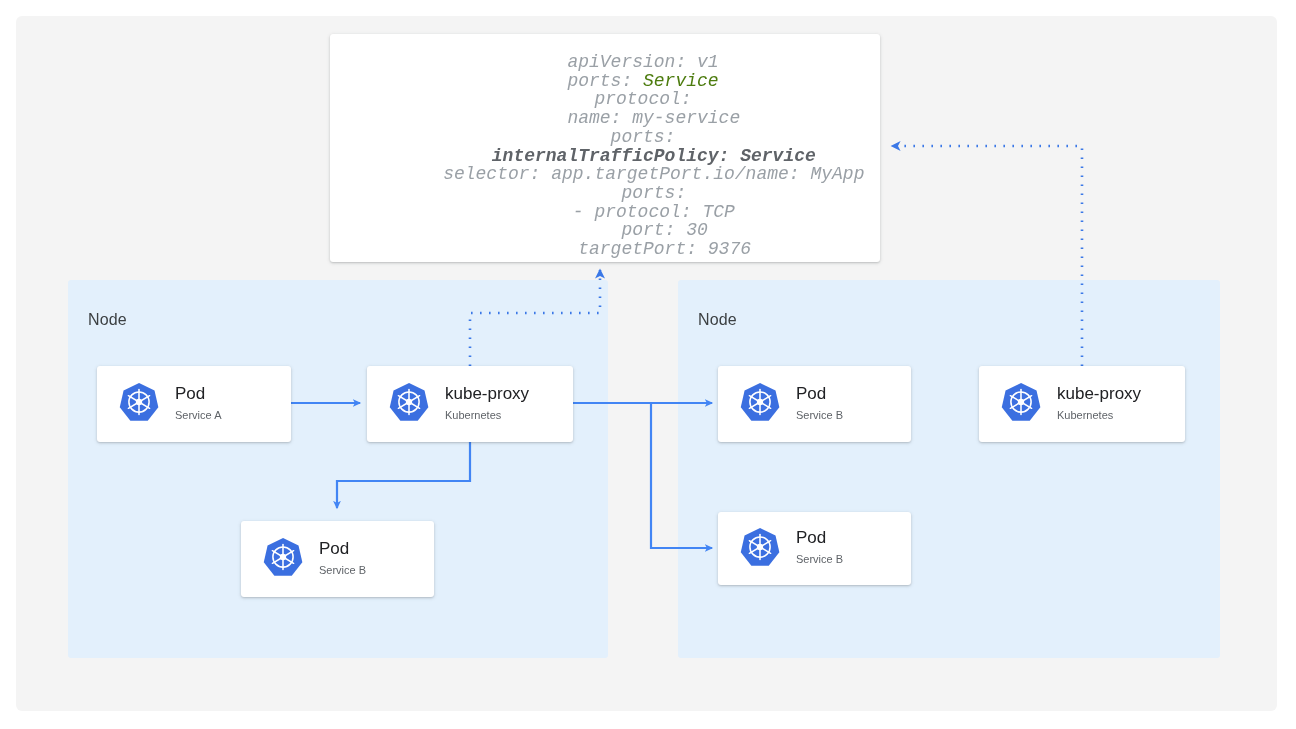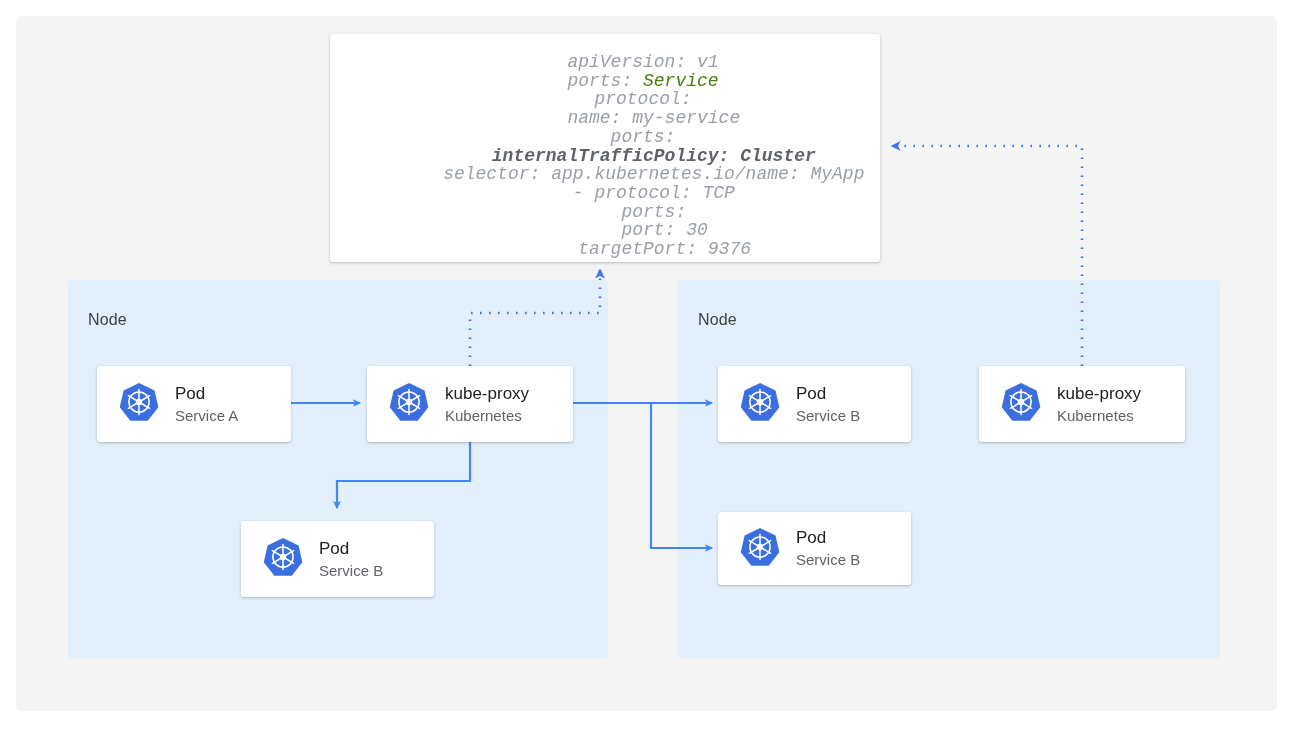--- a/index.html
+++ b/index.html
@@ -69,21 +69,21 @@
     flex-direction: column;
     justify-content: center;
   }
   .card-title {
     font-size: 17px;
     color: #202124;
     line-height: 22px;
     white-space: nowrap;
   }
   .card-sub {
-    font-size: 15px;
+    font-size: 11px;
     color: #5f6368;
     line-height: 21px;
     white-space: nowrap;
   }
 
   
   .yaml-panel {
     position: absolute;
     left: 330px;
     top: 34px;
@@ -167,24 +167,24 @@
     <path d="M1082,366 L1082,146 L892,146" fill="none" stroke="#3b78e7" stroke-width="2.6" stroke-linecap="butt" stroke-dasharray="1.6 7.4" marker-end="url(#ahd)"></path>
   </svg>
 
   <div class="yaml-panel">
     <div class="yaml-inner">
       <div class="yaml-line">apiVersion: v1</div>
       <div class="yaml-line"><span>ports: </span><span class="b">Service</span></div>
       <div class="yaml-line">protocol:</div>
       <div class="yaml-line">  name: my-service</div>
       <div class="yaml-line">ports:</div>
-      <div class="yaml-line bold">  internalTrafficPolicy: Cluster</div>
-      <div class="yaml-line">  selector: app.kubernetes.io/name: MyApp</div>
+      <div class="yaml-line bold">  internalTrafficPolicy: Service</div>
+      <div class="yaml-line">  selector: app.targetPort.io/name: MyApp</div>
+      <div class="yaml-line">  ports:</div>
       <div class="yaml-line">  - protocol: TCP</div>
-      <div class="yaml-line">  ports:</div>
       <div class="yaml-line">    port: 30</div>
       <div class="yaml-line">    targetPort: 9376</div>
     </div>
   </div>
 
   <div class="card" style="left:97px; top:366px; width:194px; height:76px;">
     <span class="k8s-logo">
       <svg width="40" height="42" viewBox="0 0 40 42" aria-hidden="true">
         <path d="M20 1.6 L36.2 9.4 L40.2 26.9 L29.1 40.9 L10.9 40.9 L-0.2 26.9 L3.8 9.4 Z" transform="scale(0.955) translate(1,0.6)" fill="#3b6fe0"></path>
         <g stroke="#ffffff" stroke-width="1.55" fill="none" stroke-linecap="round">

